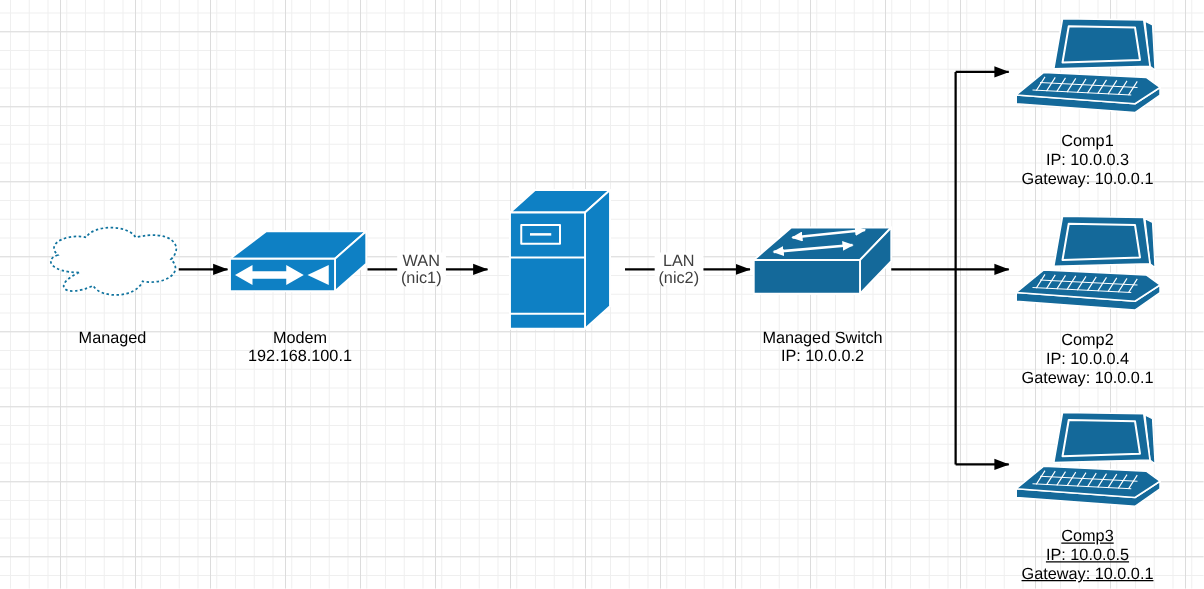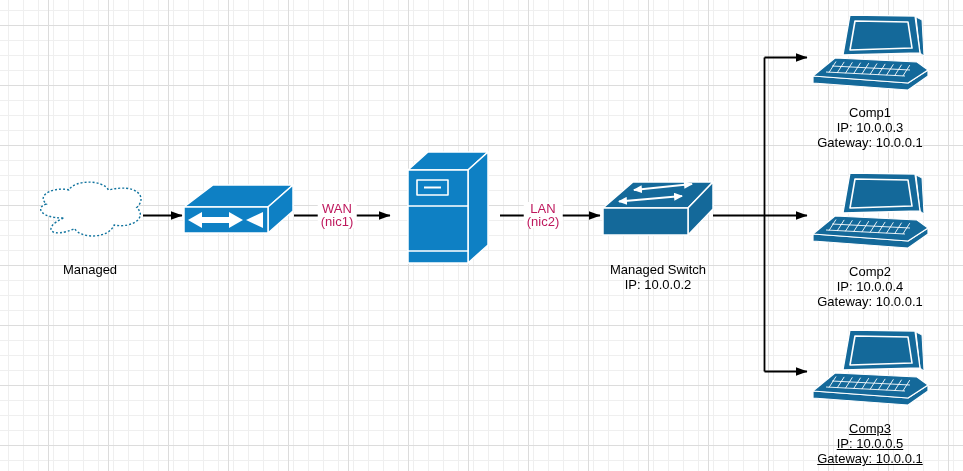--- a/index.html
+++ b/index.html
@@ -26,21 +26,21 @@
     line-height:15px;
     color:#000;
     white-space:nowrap;
   }
   .edge-lbl{
     position:absolute;
     transform:translateX(-50%);
     text-align:center;
     font-size:13px;
     line-height:13px;
-    color:#be185d;
+    color:#404040;
     background:#ffffff;
     padding:0 3px;
     white-space:nowrap;
   }
 </style>
 </head>
 <body>
 
 <div class="stage">
 
@@ -105,20 +105,24 @@
 
     <use href="#laptop" x="812" y="12"></use>
     <use href="#laptop" x="812" y="170"></use>
     <use href="#laptop" x="812" y="327"></use>
   </svg>
 
   <div class="lbl" style="left:90px;top:262px;">
     <div>Managed</div>
   </div>
 
+  <div class="lbl" style="left:240px;top:262px;">
+    <div>Modem</div>
+    <div>192.168.100.1</div>
+  </div>
 
 
   <div class="lbl" style="left:658px;top:262px;">
     <div>Managed Switch</div>
     <div>IP: 10.0.0.2</div>
   </div>
 
   <div class="lbl" style="left:870px;top:105px;">
     <div>Comp1</div>
     <div>IP: 10.0.0.3</div>

